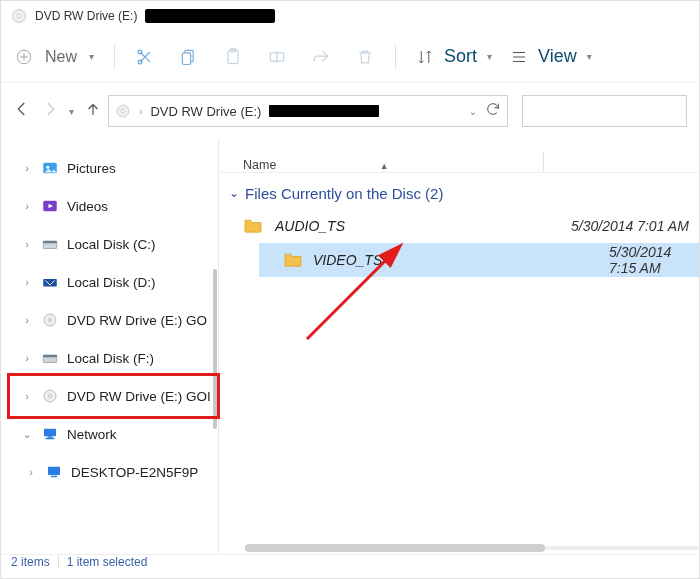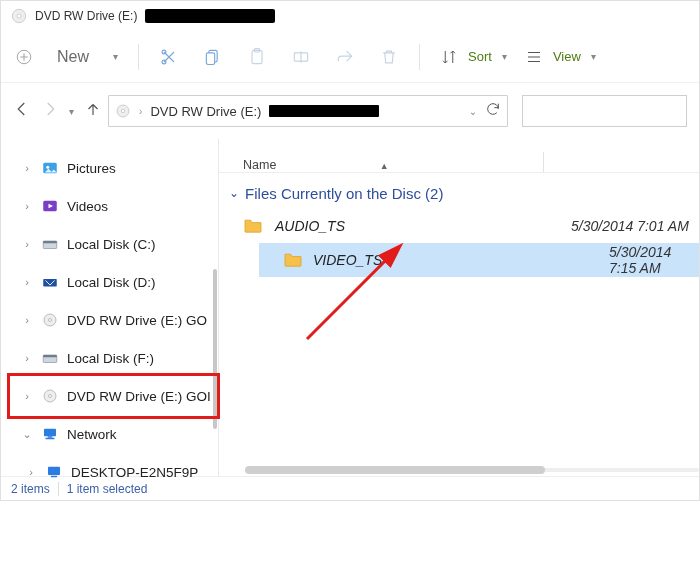--- a/index.html
+++ b/index.html
@@ -1,31 +1,31 @@
 <!DOCTYPE html>
 <html><head>
 <meta charset="utf-8">
 <style>
   * { box-sizing: border-box; font-family: "Segoe UI", Arial, sans-serif; }
   html, body { margin: 0; padding: 0; width: 700px; height: 579px; overflow: hidden; background: #fff; }
-  .window { width: 700px; height: 501px; display: flex; flex-direction: column; background: #fff; border: 1px solid #e0e0e0;}
+  .window { width: 700px; height: 579px; display: flex; flex-direction: column; background: #fff; border: 1px solid #e0e0e0;}
   
   .titlebar { display: flex; align-items: center; height: 30px; padding: 0 10px; font-size: 12px; color: #333; gap: 8px;}
   .titlebar .redact { background: #000; width: 130px; height: 14px; border-radius:2px;}
   .dvd-glyph { width:16px; height:16px; }
   
   .toolbar { height: 52px; display: flex; align-items: center; padding: 0 14px; gap: 0; border-bottom: 1px solid #f0f0f0; color:#3a7fbf;}
   .tb-group { display:flex; align-items:center; gap:24px; }
   .tb-sep { width:1px; height:26px; background:#e3e3e3; margin: 0 20px; }
-  .new-btn { display:flex; align-items:center; gap:24px; color:#6b6b6b; }
+  .new-btn { display:flex; align-items:center; gap:12px; color:#6b6b6b; }
   .new-btn svg, .tb-icon svg { display:block; }
   .tb-icon { color:#7aa8d8; }
   .tb-icon.muted { color:#c5d4e2; }
   .sortview { display:flex; align-items:center; gap:10px; color:#444; }
-  .sortview .lbl { font-size:13px; color:#4d7c0f; }
+  .sortview .lbl { font-size:18px; color:#0c4a6e; }
   .chevd { color:#888; font-size:10px;}
   
   .addr-row { height:56px; display:flex; align-items:center; padding:0 12px; gap:6px;}
   .nav-btns { display:flex; align-items:center; gap:10px; color:#555; }
   .nav-btns .dis { color:#bdbdbd; }
   .addr-box { flex:0 0 400px; height:32px; border:1px solid #cfcfcf; border-radius:1px; display:flex; align-items:center; padding:0 6px; gap:8px; }
   .addr-box .crumbs { display:flex; align-items:center; gap:4px; font-size:13px; color:#333; }
   .addr-box .sep { color:#999; font-size:10px;}
   .addr-box .redact2 { width:110px; height:12px; background:#000; border-radius:1px; }
   .addr-box .spacer { flex:1; }
@@ -52,21 +52,21 @@
   .row { height:34px; display:flex; align-items:center; font-size:14px; padding-left:24px;font-style:italic;}
   .row .fic { width:22px; height:18px; margin-right:10px;}
   .row .nm { flex:0 0 296px; color:#222;}
   .row .dt { color:#333;}
   .row.selected { background:#c9e3fb;margin-left:40px; }
   .arrow { position:absolute; left:78px; top:100px; pointer-events:none;}
   .hscroll { position:absolute; bottom:0; left:26px; right:0; height:12px; }
   .hscroll-track { position:absolute; left:0; right:0; bottom:4px; height:4px; background:#eee; border-radius:2px;}
   .hscroll-thumb { position:absolute; left:0; width:300px; bottom:2px; height:8px; background:#cfcfcf; border-radius:4px;}
   
-  .status { height:24px; border-top:1px solid #eee; display:flex; align-items:center; font-size:12px; color:#3a5fa8; padding-left:10px; gap:8px;}
+  .status { height:24px; border-top:1px solid #eee; display:flex; font-size:12px; color:#3a5fa8; padding-left:10px; gap:8px;}
   .status .ssep { width:1px; height:14px; background:#ddd; }
 </style>
 </head>
 <body>
 
 <div class="window">
 
   <div class="titlebar">
     <svg class="dvd-glyph" viewBox="0 0 24 24">
       <circle cx="12" cy="12" r="10" fill="#eee" stroke="#bbb"></circle>

